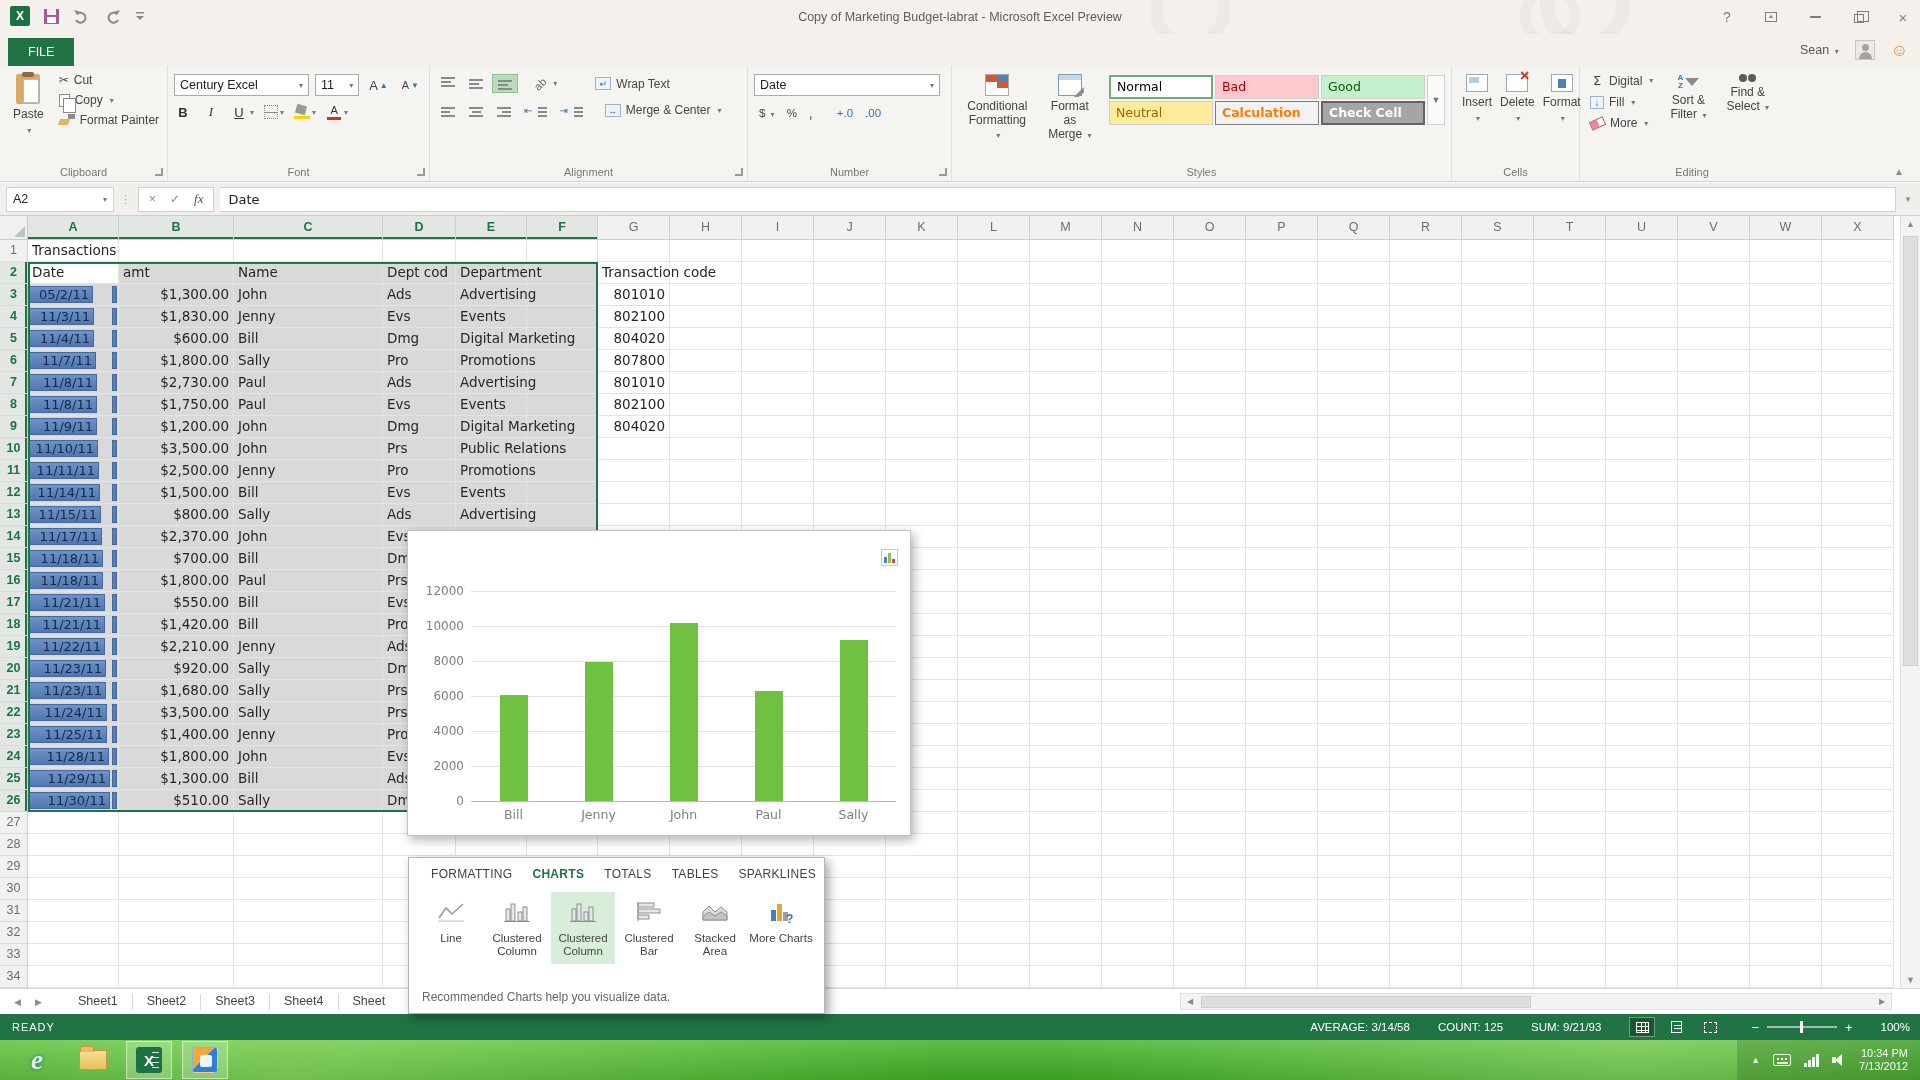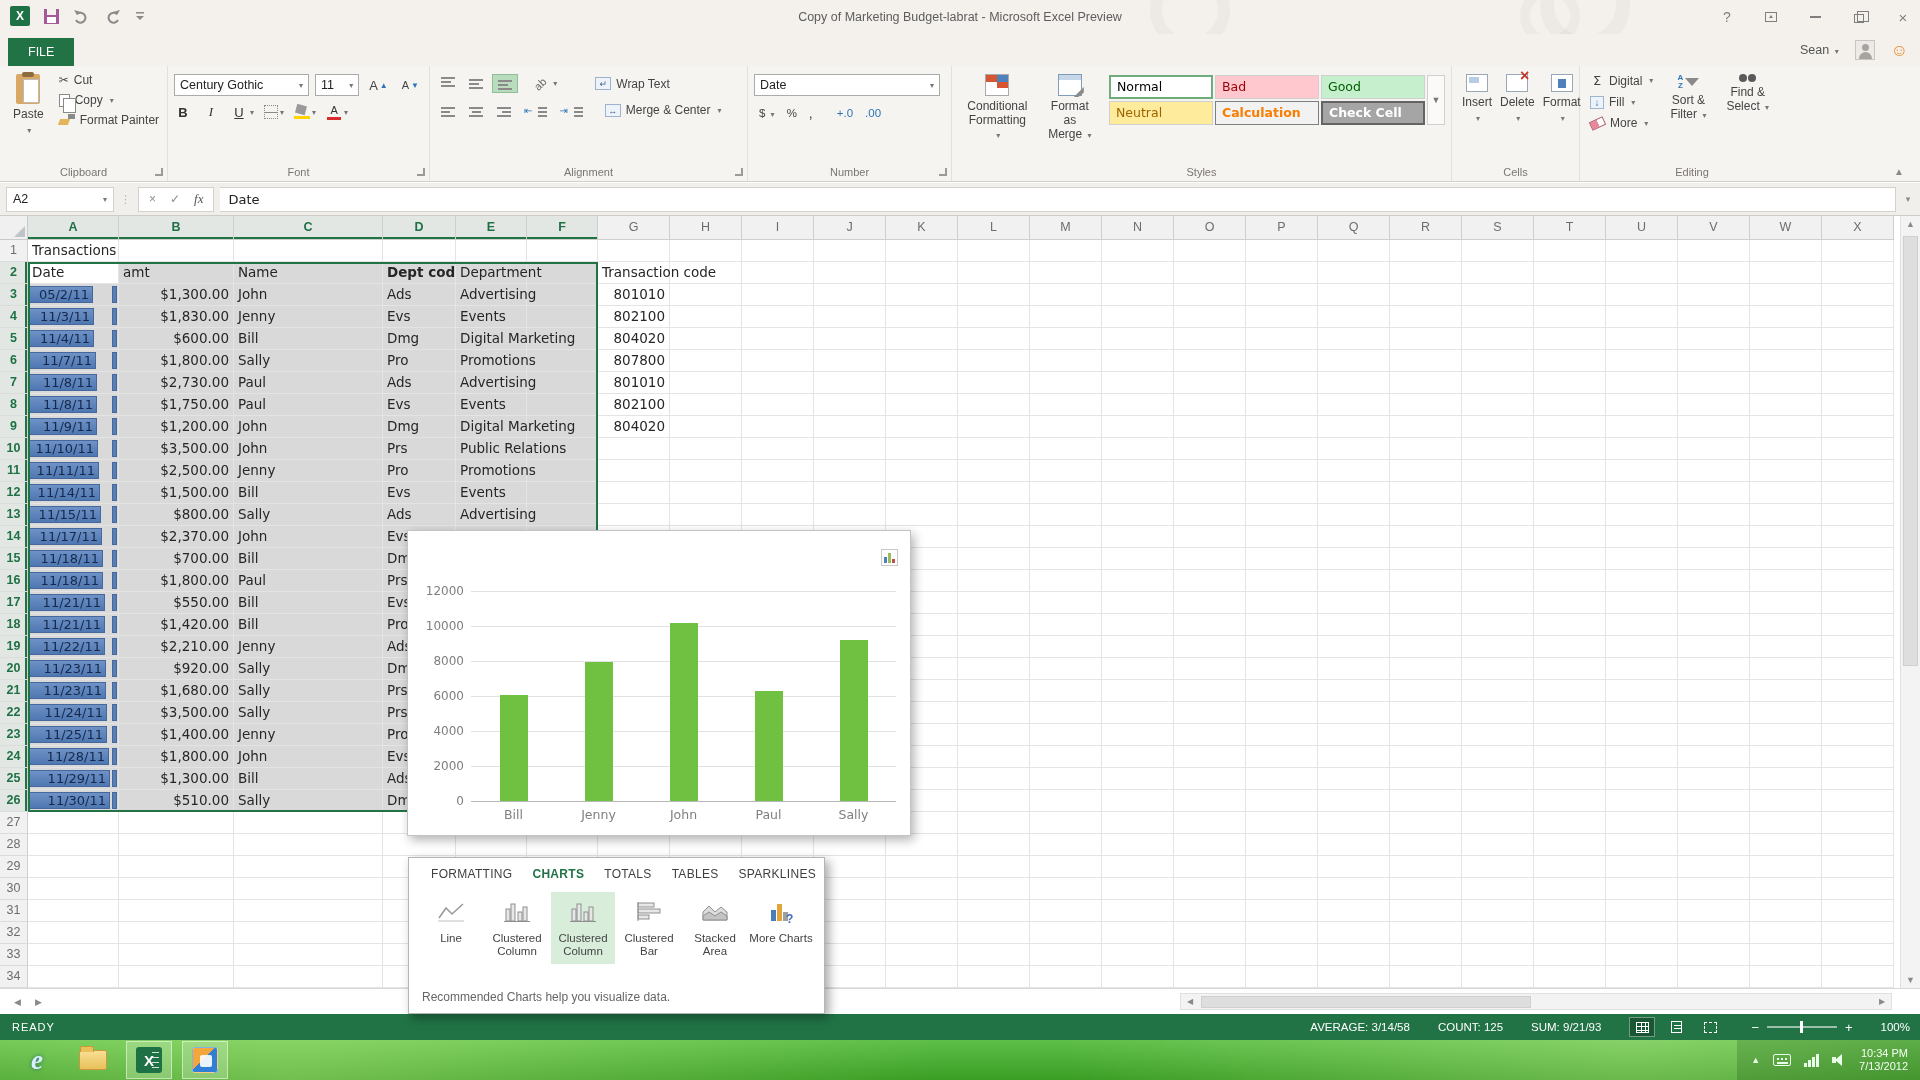--- a/index.html
+++ b/index.html
@@ -307,21 +307,21 @@
             </div>
         </div>
       </div>
       <div class="glabel">Clipboard</div>
       <span class="launcher"></span>
     </div>
 
     <div class="rgroup" style="width:262px;">
       <div class="rrow">
         <div class="combo" style="width:150px;">
-            <span>Century Gothic</span>
+            <span>Century Excel</span>
             <span class="dd">▾</span>
           </div>
         <div class="combo" style="width:48px;">
             <span>11</span>
             <span class="dd">▾</span>
           </div>
         <span class="sbtn">
             <span style="font-size:13px;">A</span>
             <span style="color:#2e75b6;font-size:8px;margin-left:-3px;">▲</span>
           </span>
@@ -605,21 +605,21 @@
           <div class="gcell" style="width: 72px;"></div>
           <div class="gcell" style="width: 72px;"></div>
           <div class="gcell" style="width: 72px;"></div>
           <div class="gcell" style="width: 72px;"></div>
         </div>
         <div class="grow">
           <div class="grhdr selh">2</div>
           <div class="gcell active-cell" style="width: 91px;">Date</div>
           <div class="gcell sel" style="width: 115px;">amt</div>
           <div class="gcell sel" style="width: 149px;">Name</div>
-          <div class="gcell sel" style="width: 73px; font-weight: bold;">Dept cod</div>
+          <div class="gcell sel" style="width: 73px;">Dept cod</div>
           <div class="gcell sel ovf" style="width: 71px;">Department</div>
           <div class="gcell sel" style="width: 71px;"></div>
           <div class="gcell ovf" style="width: 72px;">Transaction code</div>
           <div class="gcell" style="width: 72px;"></div>
           <div class="gcell" style="width: 72px;"></div>
           <div class="gcell" style="width: 72px;"></div>
           <div class="gcell" style="width: 72px;"></div>
           <div class="gcell" style="width: 72px;"></div>
           <div class="gcell" style="width: 72px;"></div>
           <div class="gcell" style="width: 72px;"></div>
@@ -1578,20 +1578,31 @@
     <span class="arr" style="top:0;">▲</span>
     <div class="vthumb"></div>
     <span class="arr" style="bottom:0;">▼</span>
   </div>
 
   <div class="sheetbar">
     <div class="sheetnav">
       <span>◀</span>
       <span>▶</span>
     </div>
+    <div class="stabs" id="stabs">
+        <div class="stab">Sheet1</div>
+        <span class="ssep"></span>
+        <div class="stab">Sheet2</div>
+        <span class="ssep"></span>
+        <div class="stab">Sheet3</div>
+        <span class="ssep"></span>
+        <div class="stab">Sheet4</div>
+        <span class="ssep"></span>
+        <div class="stab">Sheet</div>
+      </div>
     <div class="hscroll">
       <span class="arr">◀</span>
       <div class="hthumb"></div>
       <span class="arr" style="position:absolute;right:0;">▶</span>
     </div>
   </div>
 
   <div class="status">
     <div class="status-left">READY</div>
     <div class="status-right">

